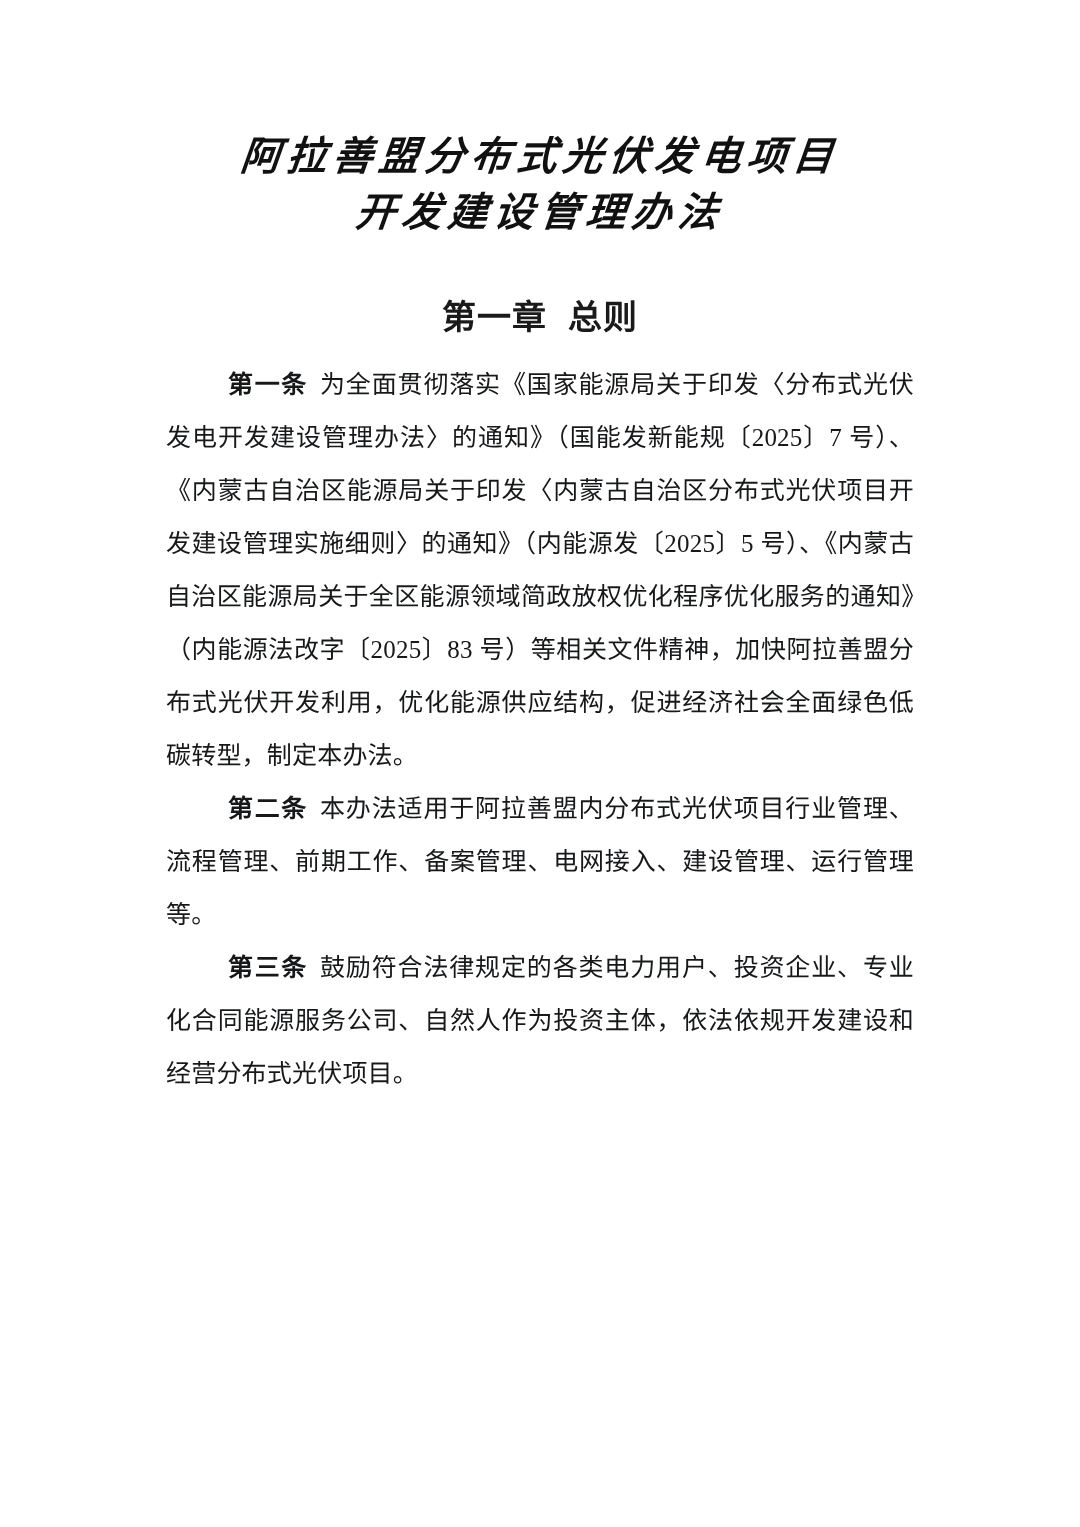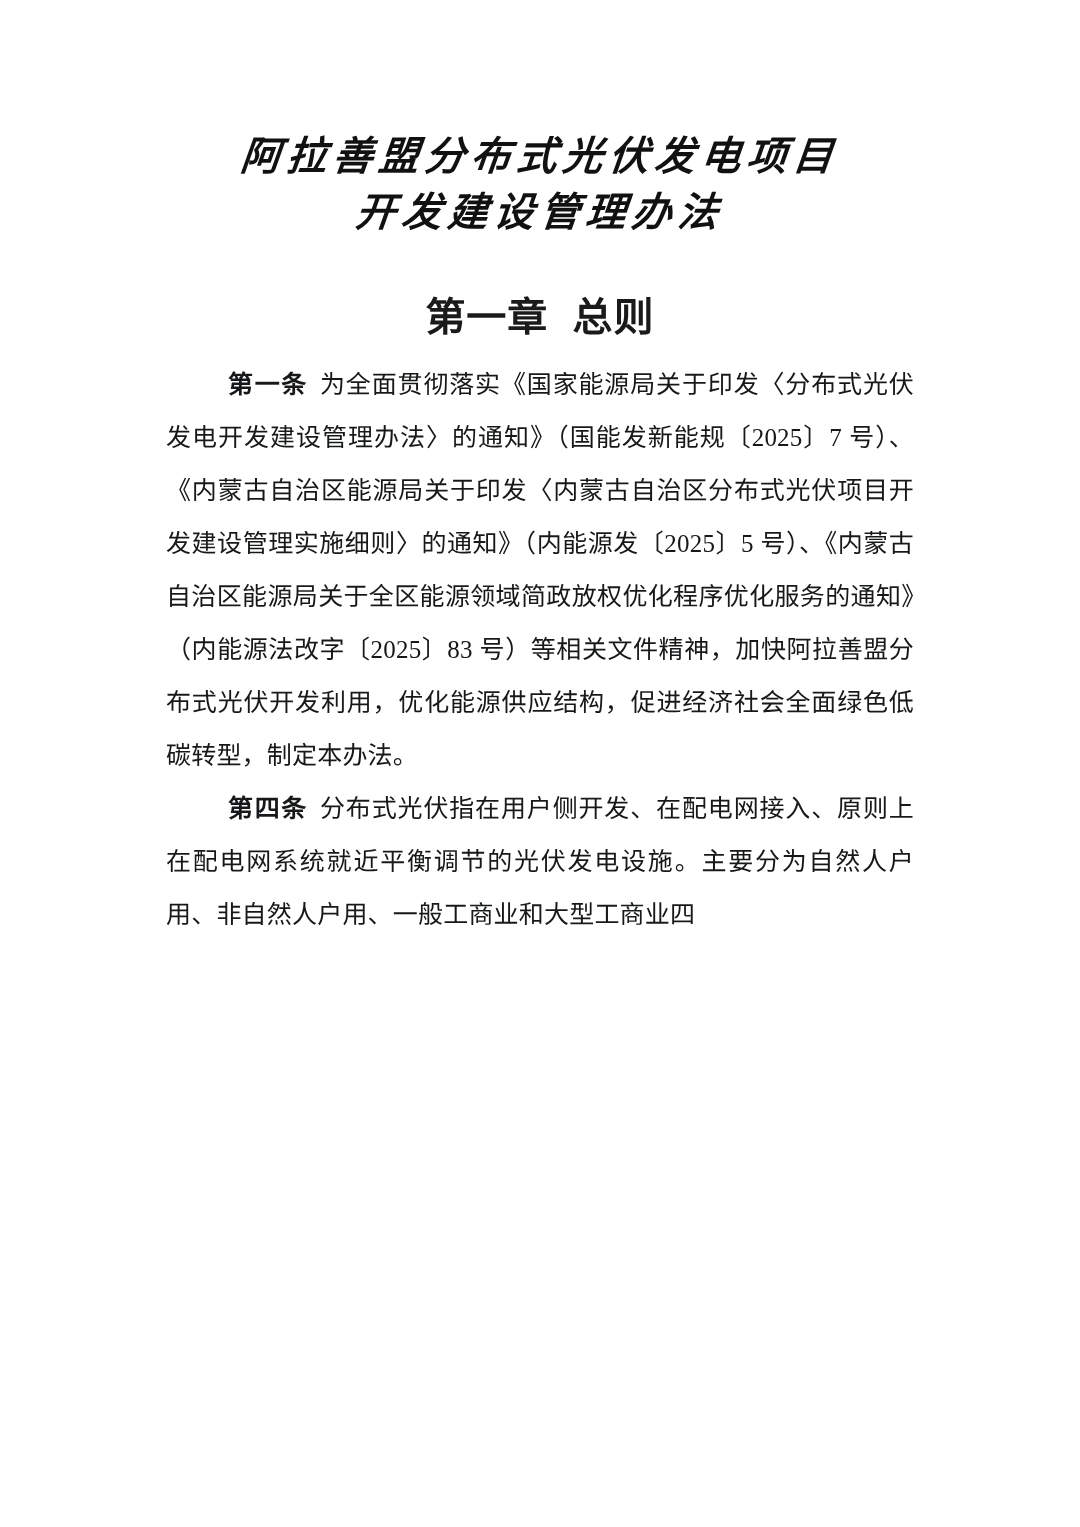--- a/index.html
+++ b/index.html
@@ -42,21 +42,21 @@
   }
 
   
   .chapter-heading {
     position: absolute;
     left: 0;
     top: 296px;
     width: 1080px;
     text-align: center;
     font-family: "Liberation Sans", "DejaVu Sans", sans-serif;
-    font-size: 40px;
+    font-size: 34px;
     font-weight: 700;
     color: #1a1a1a;
     letter-spacing: 1px;
     line-height: 42px;
     white-space: pre;
   }
 
   
   .body-block {
     position: absolute;
@@ -94,21 +94,24 @@
   </div>
 
   <div class="chapter-heading">第一章  总则</div>
 
   <div class="body-block">
 
     <p class="article">
       <span class="article-label">第一条</span><span>为全面贯彻落实《国家能源局关于印发〈分布式光伏发电开发建设管理办法〉的通知》（国能发新能规〔2025〕7 号）、《内蒙古自治区能源局关于印发〈内蒙古自治区分布式光伏项目开发建设管理实施细则〉的通知》（内能源发〔2025〕5 号）、《内蒙古自治区能源局关于全区能源领域简政放权优化程序优化服务的通知》（内能源法改字〔2025〕83 号）等相关文件精神，加快阿拉善盟分布式光伏开发利用，优化能源供应结构，促进经济社会全面绿色低碳转型，制定本办法。</span>
     </p>
 
-
+    <p class="article">
+      <span class="article-label">第二条</span><span>本办法适用于阿拉善盟内分布式光伏项目行业管理、流程管理、前期工作、备案管理、电网接入、建设管理、运行管理等。</span>
+    </p>
 
     <p class="article">
-      <span class="article-label">第四条</span><span>分布式光伏指在用户侧开发、在配电网接入、原则上在配电网系统就近平衡调节的光伏发电设施。主要分为自然人户用、非自然人户用、一般工商业和大型工商业四</span>
+      <span class="article-label">第三条</span><span>鼓励符合法律规定的各类电力用户、投资企业、专业化合同能源服务公司、自然人作为投资主体，依法依规开发建设和经营分布式光伏项目。</span>
     </p>
+
 
   </div>
 
 </div>
 
 </body></html>

